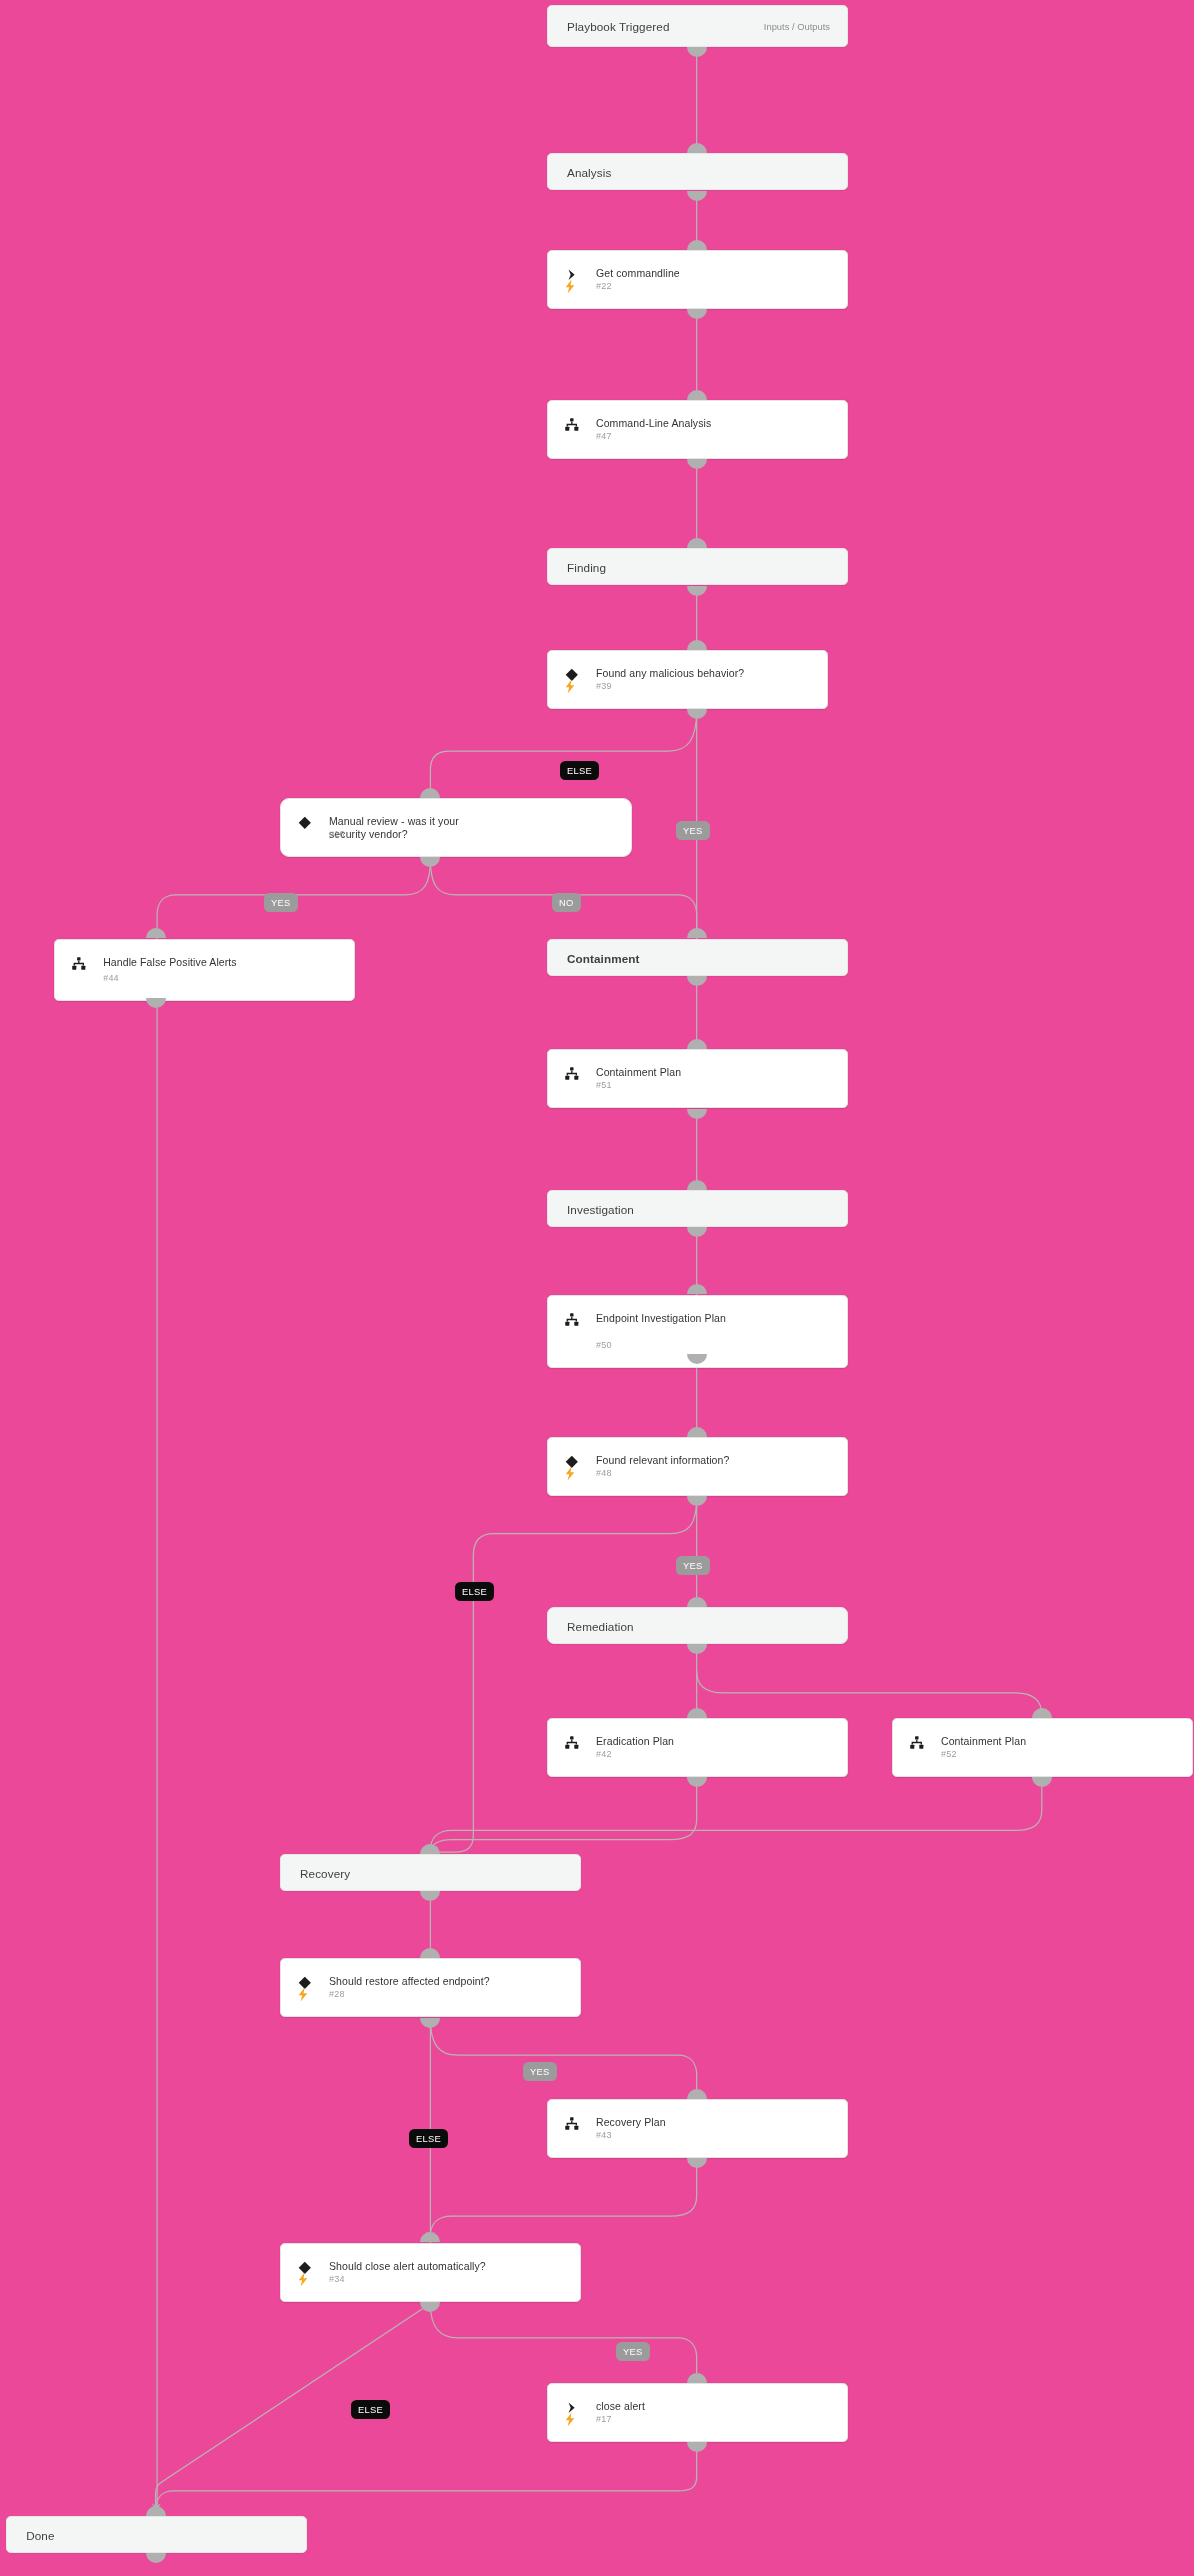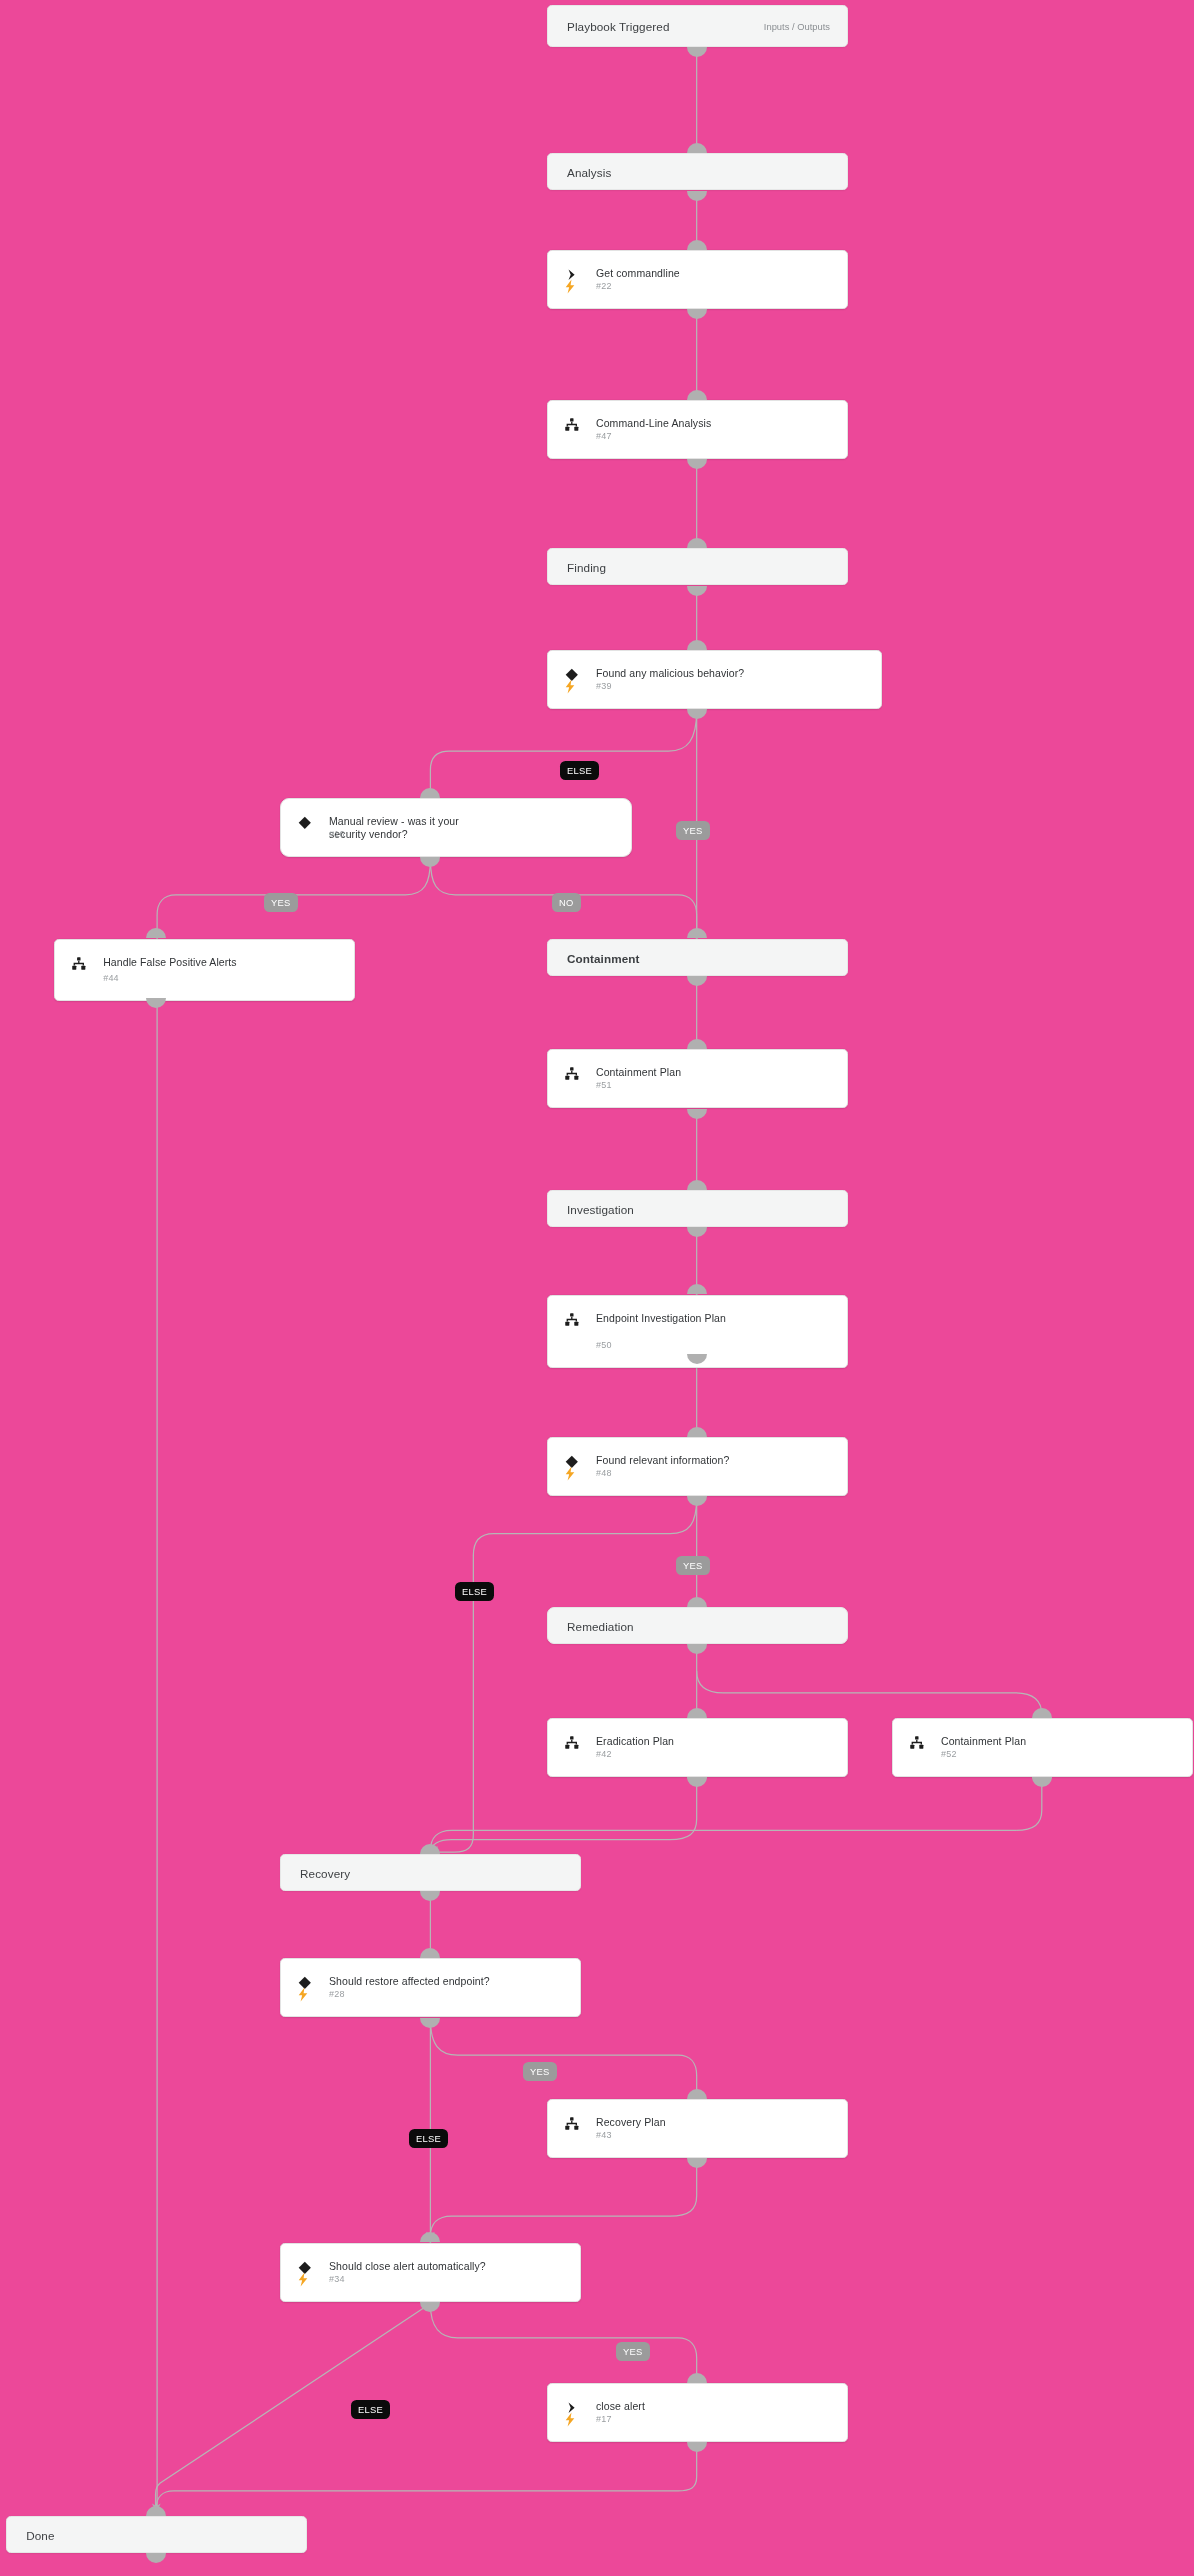--- a/index.html
+++ b/index.html
@@ -175,21 +175,21 @@
             </svg></span>
           <span class="t-title">Command-Line Analysis</span>
         </div>
         <div class="row-bot">
           <span class="b-id">#47</span>
         </div>
       </div>
       <div class="node section" style="left: 547px; top: 548px; width: 301px; height: 37px;">
         <div class="sec-label">Finding</div>
       </div>
-      <div class="node task" style="left: 547px; top: 650px; width: 335px; height: 59px; text-decoration: underline;">
+      <div class="node task" style="left: 547px; top: 650px; width: 281px; height: 59px; text-decoration: underline;">
         <div class="row-top">
           <span class="t-icon"><svg width="15.6" height="15.6" viewBox="0 0 20 20" aria-hidden="true">
               <path d="M10,2.2 L17.8,10 L10,17.8 L2.2,10 Z" fill="#1d1d1d"></path>
             </svg></span>
           <span class="t-title">Found any malicious behavior?</span>
         </div>
         <div class="row-bot">
           <span class="b-icon"><svg width="12.5" height="15" viewBox="0 0 16 19" aria-hidden="true">
               <path d="M9.6,0.6 L2.2,10.6 L6.6,10.6 L4.6,18.6 L13.2,7.8 L8.4,7.8 Z" fill="#f5a623"></path>
             </svg></span>

